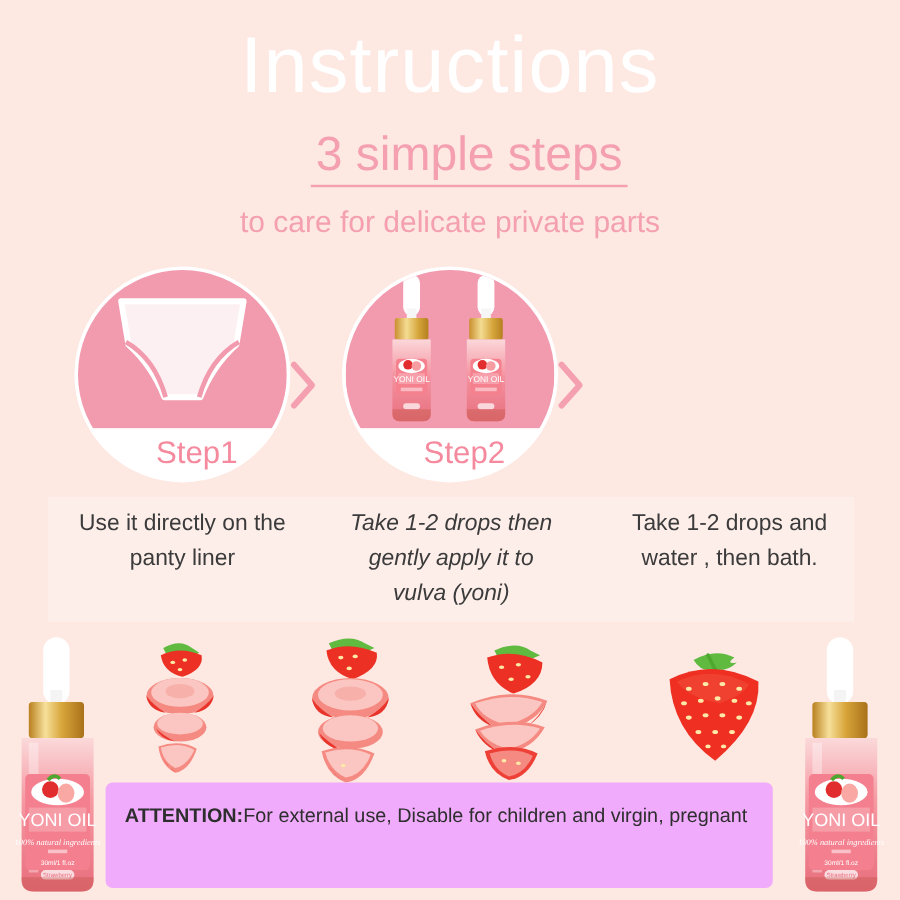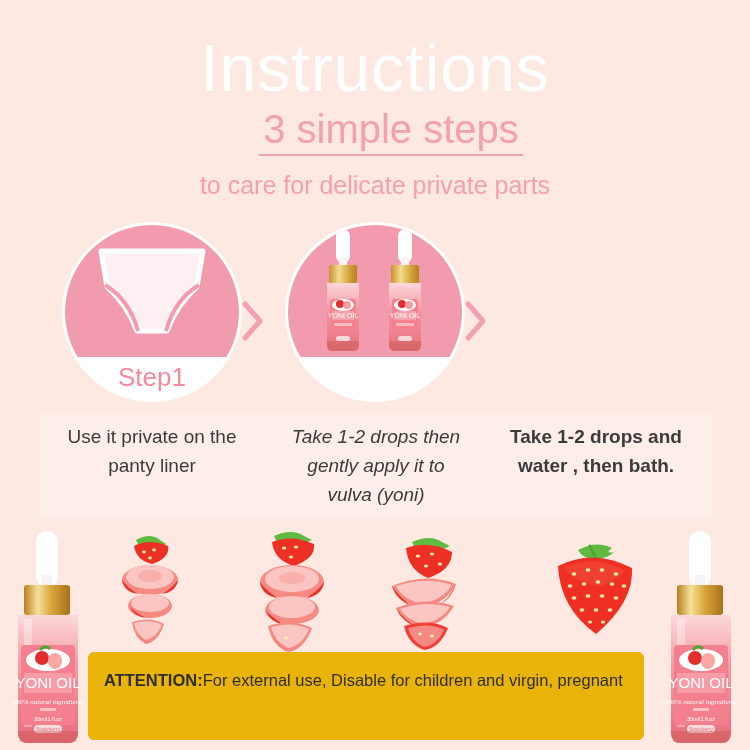--- a/index.html
+++ b/index.html
@@ -5,21 +5,21 @@
   * { margin:0; padding:0; box-sizing:border-box; }
   body {
     width:750px; height:750px; overflow:hidden;
     font-family:"Liberation Sans", sans-serif;
     background:#fde8e2; position:relative;
   }
   .page { position:absolute; inset:0; background:#fde8e2; }
 
   
   .title {
-    position:absolute; top:28px; left:0; width:750px;
+    position:absolute; top:14px; left:0; width:750px;
     text-align:center; color:#ffffff;
     font-size:66px; line-height:80px; font-weight:400;
     letter-spacing:1px;
   }
   .sub1 {
     position:absolute; top:104px; left:0; width:750px;
     text-align:center; color:#f4a0b0;
     font-size:40px; line-height:50px; font-weight:400;padding-left:32px;
   }
   .sub1 span { border-bottom:2px solid #f4a0b0; padding:0 4px 3px 4px; }
@@ -42,21 +42,21 @@
   }
   .circle-top {
     position:absolute; top:0; left:0; right:0; height:132px;
     background:#f29aae;
   }
   .circle-bottom {
     position:absolute; top:132px; left:0; right:0; bottom:0;
     background:#ffffff;
   }
   .step-label {
-    position:absolute; top:130px; left:0; width:100%;
+    position:absolute; top:130px; left:12px; width:100%;
     text-align:center; color:#f58a9e;
     font-size:26px; line-height:44px; font-weight:400;
   }
   .icon-area {
     position:absolute; top:0; left:0; width:100%; height:132px;
     display:flex; align-items:center; justify-content:center;
   }
 
   
   .chev {
@@ -73,36 +73,36 @@
     width:672px; height:104px;
     background:#fdeee9;
   }
   .text-col {
     position:absolute; top:8px; width:224px;
     text-align:center; color:#3b3b3b;
     font-size:19px; line-height:29px;
   }
   .text-col.t1 { left:0px; }
   .text-col.t2 { left:224px;font-style:italic; }
-  .text-col.t3 { left:444px;font-weight:bold; }
+  .text-col.t3 { left:456px; }
 
   
   .berry-band { position:absolute; top:520px; left:0; width:750px; height:140px; }
   .berry { position:absolute; }
 
   
   .side-bottle { position:absolute; }
   .side-bottle.left  { left:2px;  top:527px; }
   .side-bottle.right { left:655px; top:527px; }
 
   
   .attention {
     position:absolute; left:88px; top:652px;
     width:556px; height:88px;
-    background:#eab308; border-radius:6px;
+    background:#f0abfc; border-radius:6px;
     padding:13px 16px 4px 16px;
   }
   .attn-line {
     color:#2e2e2e; font-size:16.5px; line-height:30px;
     white-space:nowrap;
   }
   .attn-line b { font-weight:700; }
 </style>
 </head>
 <body>
@@ -181,39 +181,40 @@
               <circle cx="23" cy="77" r="4" fill="#e12d2d"></circle>
               <circle cx="30" cy="78" r="4" fill="#f79ca0"></circle>
               <rect x="15" y="84" width="22" height="9" fill="#ffffff" opacity="0.25"></rect>
               <text x="26" y="91" font-size="7" fill="#ffffff" text-anchor="middle" font-family="Liberation Sans, sans-serif">YONI OIL</text>
               <rect x="17" y="96" width="18" height="3" fill="#ffffff" opacity="0.45"></rect>
               <rect x="19" y="109" width="14" height="5" rx="2.5" fill="#ffffff" opacity="0.7"></rect>
               <path d="M10 114 H42 V118 Q42 124 36 124 H16 Q10 124 10 118 Z" fill="#c75a4e" opacity="0.45"></path>
             </g>
           </svg>
         </div>
+        <div class="step-label">Step2</div>
       </div>
     </div>
 
   </div>
 
   <div class="chev a">
     <svg viewBox="0 0 26 42">
         <path d="M5 4 L20 21 L5 38" fill="none" stroke="#f4a0b0" stroke-width="5" stroke-linecap="round" stroke-linejoin="round"></path>
       </svg>
   </div>
   <div class="chev b">
     <svg viewBox="0 0 26 42">
         <path d="M5 4 L20 21 L5 38" fill="none" stroke="#f4a0b0" stroke-width="5" stroke-linecap="round" stroke-linejoin="round"></path>
       </svg>
   </div>
 
   <div class="text-panel">
     <div class="text-col t1">
-      <div>Use it private on the</div>
+      <div>Use it directly on the</div>
       <div>panty liner</div>
     </div>
     <div class="text-col t2">
       <div>Take 1-2 drops then</div>
       <div>gently apply it to</div>
       <div>vulva (yoni)</div>
     </div>
     <div class="text-col t3">
       <div>Take 1-2 drops and</div>
       <div>water , then bath.</div>

